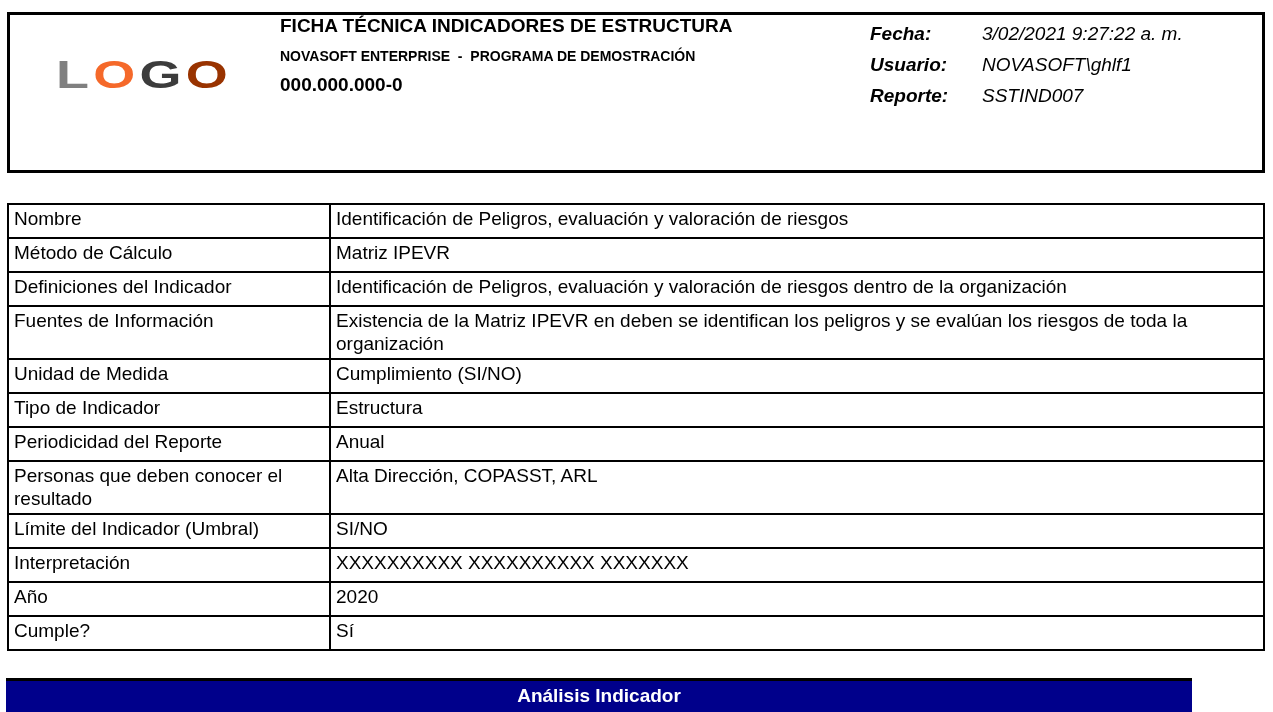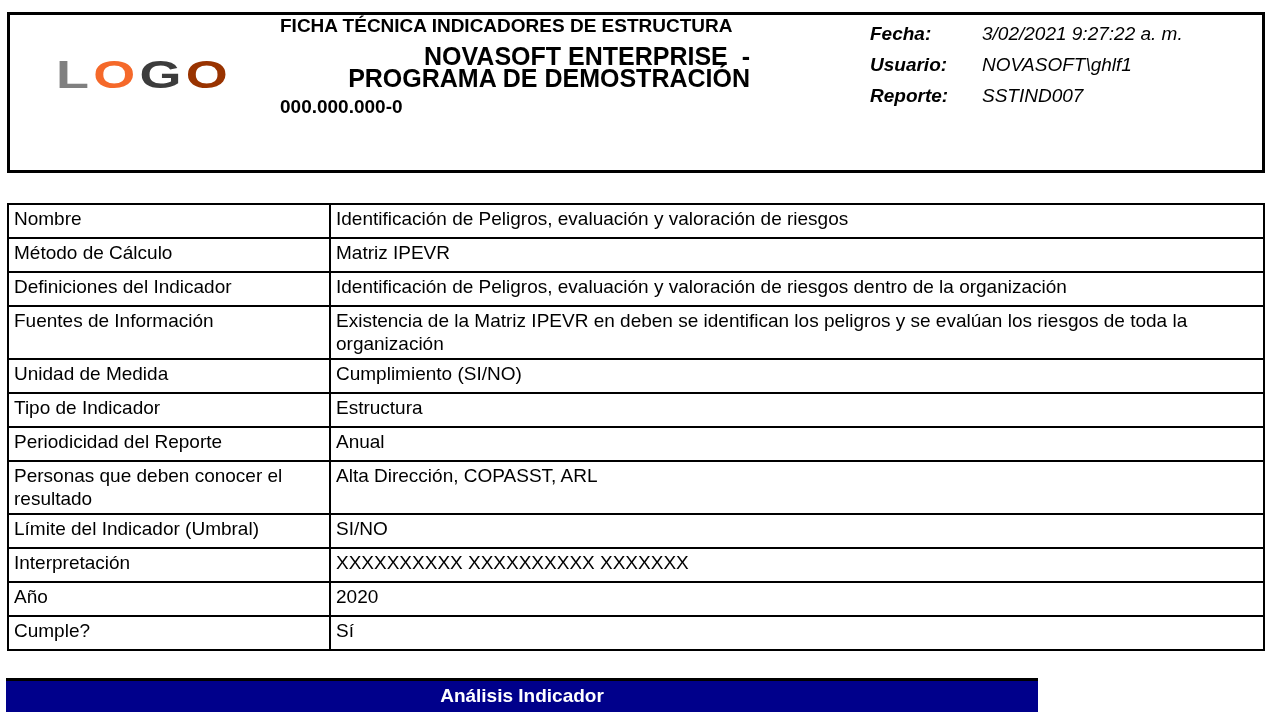--- a/index.html
+++ b/index.html
@@ -40,25 +40,24 @@
     width: 470px;
     flex: none;
   }
   .report-title {
     font-size: 19px;
     font-weight: bold;
     line-height: 22px;
     margin-bottom: 8px;
   }
   .company-name {
-    font-size: 25px;
+    font-size: 14px;
     font-weight: bold;
     line-height: 22px;
     white-space: pre-wrap;
-    text-align: right;
   }
   .tax-id {
     font-size: 19px;
     font-weight: bold;
     line-height: 22px;
     margin-top: 7px;
   }
   .meta-area {
     margin-left: auto;
     width: 392px;
@@ -92,21 +91,21 @@
     padding: 2px 6px 3px 5px;
     height: 34px;
     overflow: hidden;
   }
   .indicator-table td.lbl { width: 322px; }
 
   
   .analysis-banner {
     position: absolute;
     left: 6px; top: 678px;
-    width: 1032px; height: 34px;
+    width: 1186px; height: 34px;
     border-top: 3px solid #000;
     color: #ffffff;
     font-size: 19px;
     font-weight: bold;
     text-align: center;
     line-height: 30px;
   }
 </style>
 </head>
 <body>

